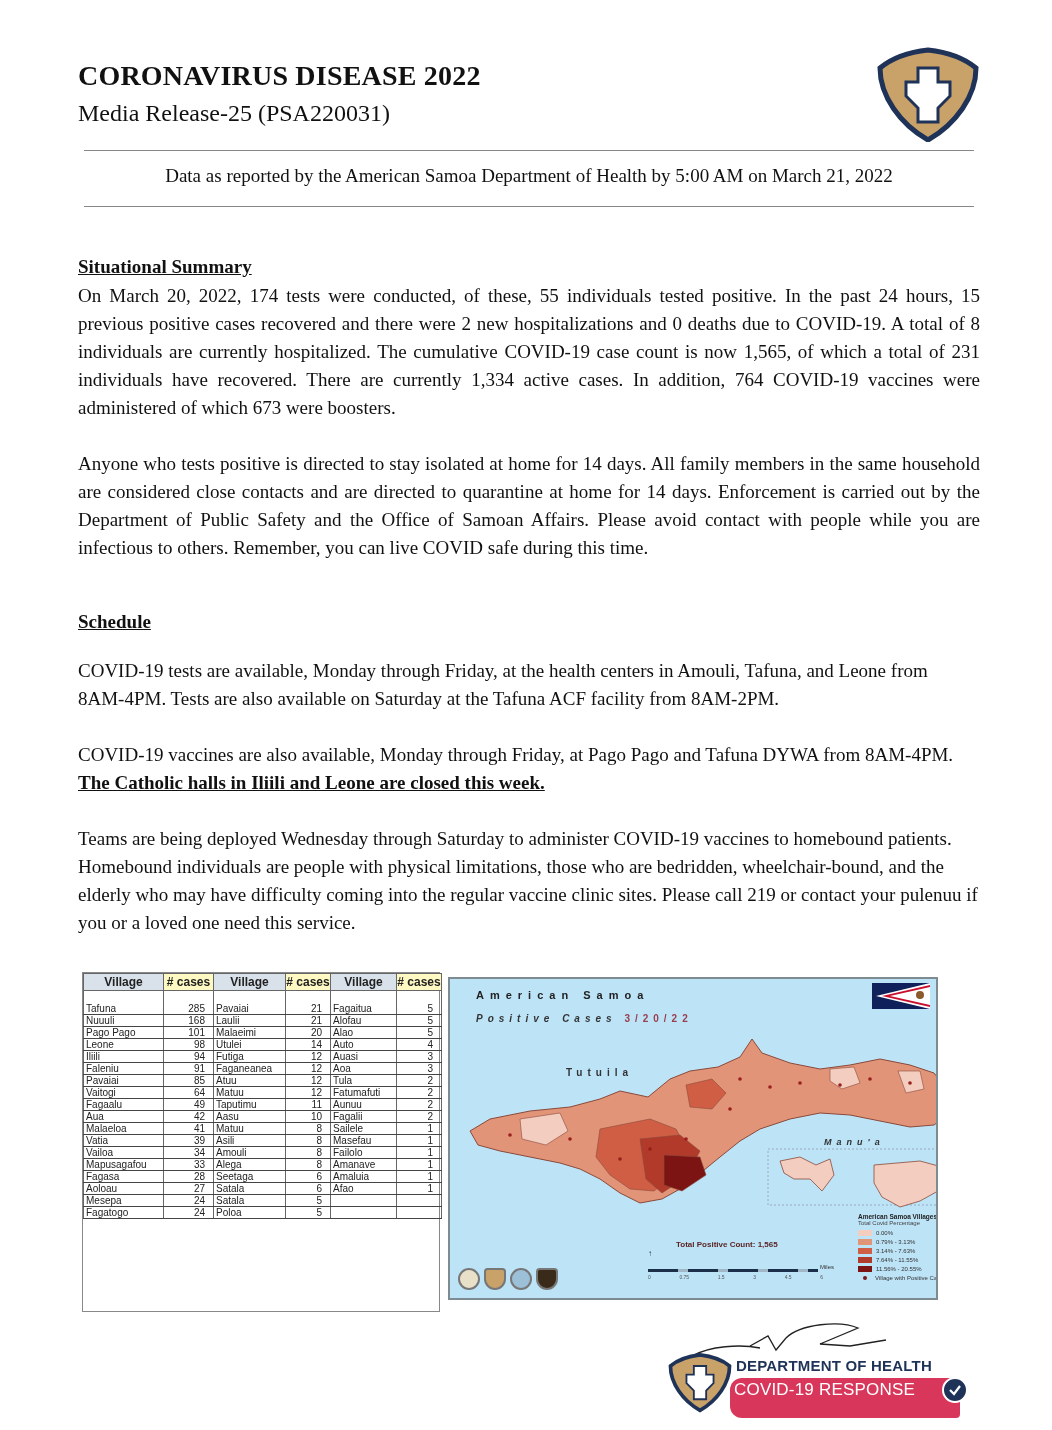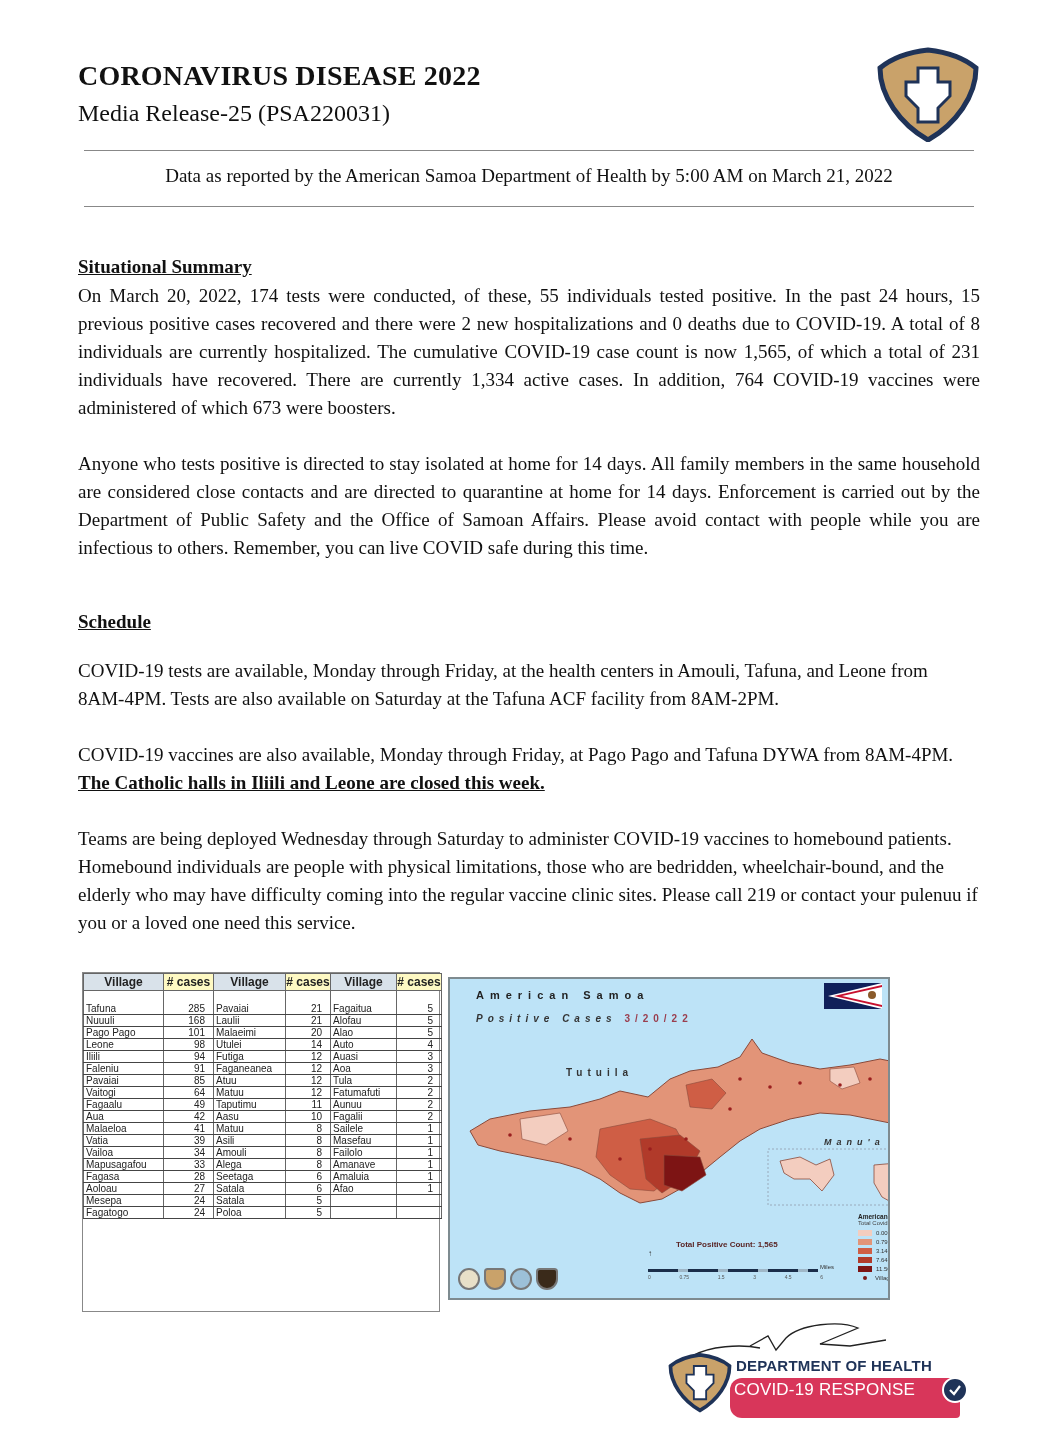--- a/index.html
+++ b/index.html
@@ -25,21 +25,21 @@
   .case-title { text-align: center; color: #d23a3a; font-size: 14px; text-decoration: underline; padding-top: 9px; height: 30px; letter-spacing: 0.3px; }
   .case-table { width: 100%; border-collapse: collapse; table-layout: fixed; font-size: 10px; }
   .case-table th { background: #d9e2ea; font-size: 12px; font-weight: bold; height: 17px; border: 1px solid #666; color: #222; }
   .case-table th.num { background: #fef9c3; }
   .case-table td { height: 11.6px; line-height: 11px; border-left: 1px solid #666; border-right: 1px solid #666; border-bottom: 1px solid #444; padding: 0 2px; color: #222; white-space: nowrap; overflow: hidden; }
   .case-table td.num { text-align: right; padding-right: 8px; }
   .case-table tr.spacer td { height: 12px; border-bottom: none; }
   col.v1 { width: 80px; } col.n1 { width: 50px; } col.v2 { width: 72px; } col.n2 { width: 45px; } col.v3 { width: 66px; } col.n3 { width: 45px; }
 
   
-  .map { position: absolute; left: 448px; top: 977px; width: 442px; height: 323px; background: #bde3f7; border: 2px solid #7e8b90; font-family: "Liberation Sans", "DejaVu Sans", sans-serif; overflow: hidden; }
+  .map { position: absolute; left: 448px; top: 977px; width: 490px; height: 323px; background: #bde3f7; border: 2px solid #7e8b90; font-family: "Liberation Sans", "DejaVu Sans", sans-serif; overflow: hidden; }
   .map-title { position: absolute; left: 26px; top: 10px; font-size: 11px; font-weight: bold; letter-spacing: 6px; color: #222; }
   .map-sub { position: absolute; left: 26px; top: 34px; font-size: 10px; font-style: italic; font-weight: bold; letter-spacing: 5px; color: #333; }
   .map-sub .date { color: #9a3e4e; font-style: normal; }
   .map-tutuila { position: absolute; left: 116px; top: 88px; font-size: 10px; letter-spacing: 5px; color: #333; font-weight: bold; }
   .map-manua { position: absolute; left: 374px; top: 158px; font-size: 9px; letter-spacing: 5px; font-style: italic; font-weight: bold; color: #333; }
   .flag { position: absolute; right: 6px; top: 4px; width: 58px; height: 26px; }
   .map-svg { position: absolute; left: 0; top: 0; }
   .total-count { position: absolute; left: 226px; top: 261px; font-size: 8px; font-weight: bold; color: #5a2525; }
   .legend { position: absolute; left: 408px; top: 234px; width: 116px; font-size: 6px; color: #333; }
   .legend-title { font-weight: bold; font-size: 6.5px; color: #222; }

